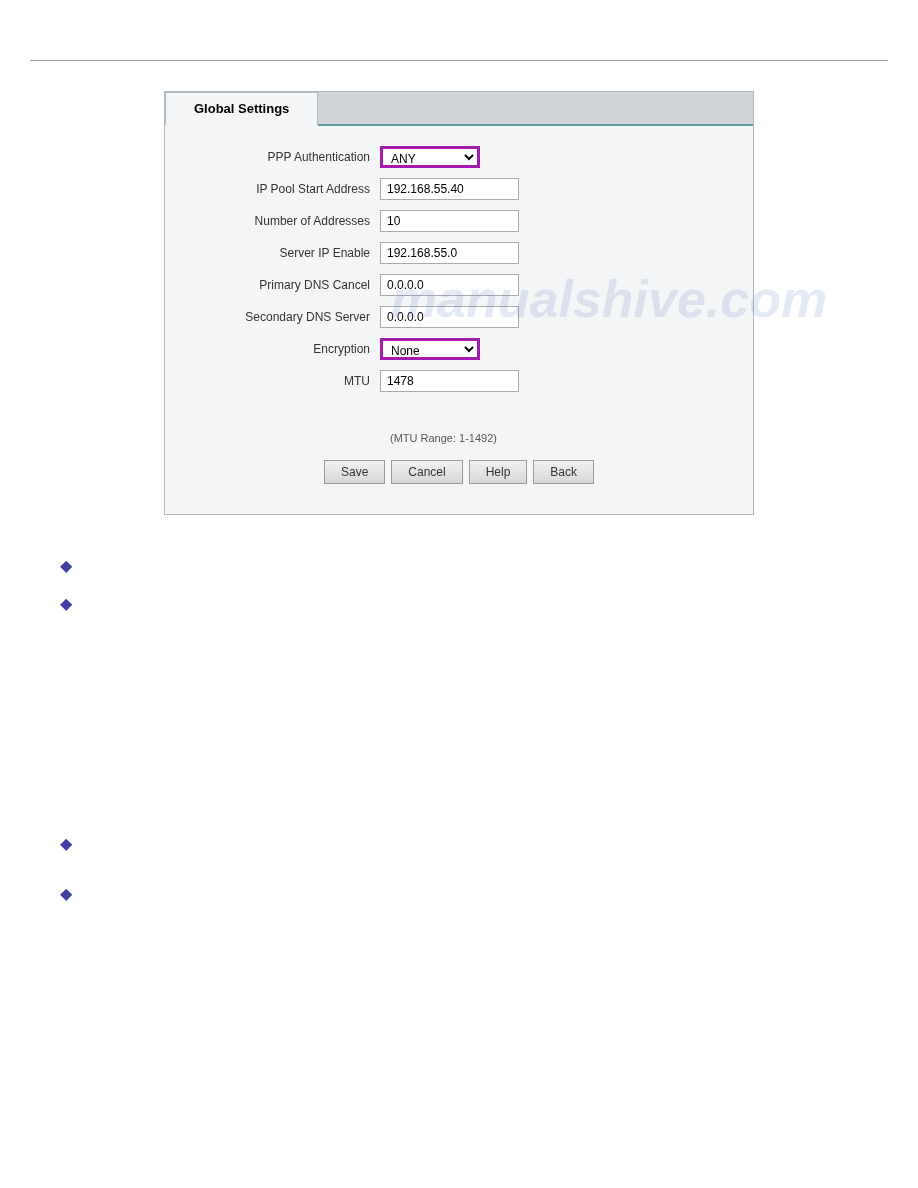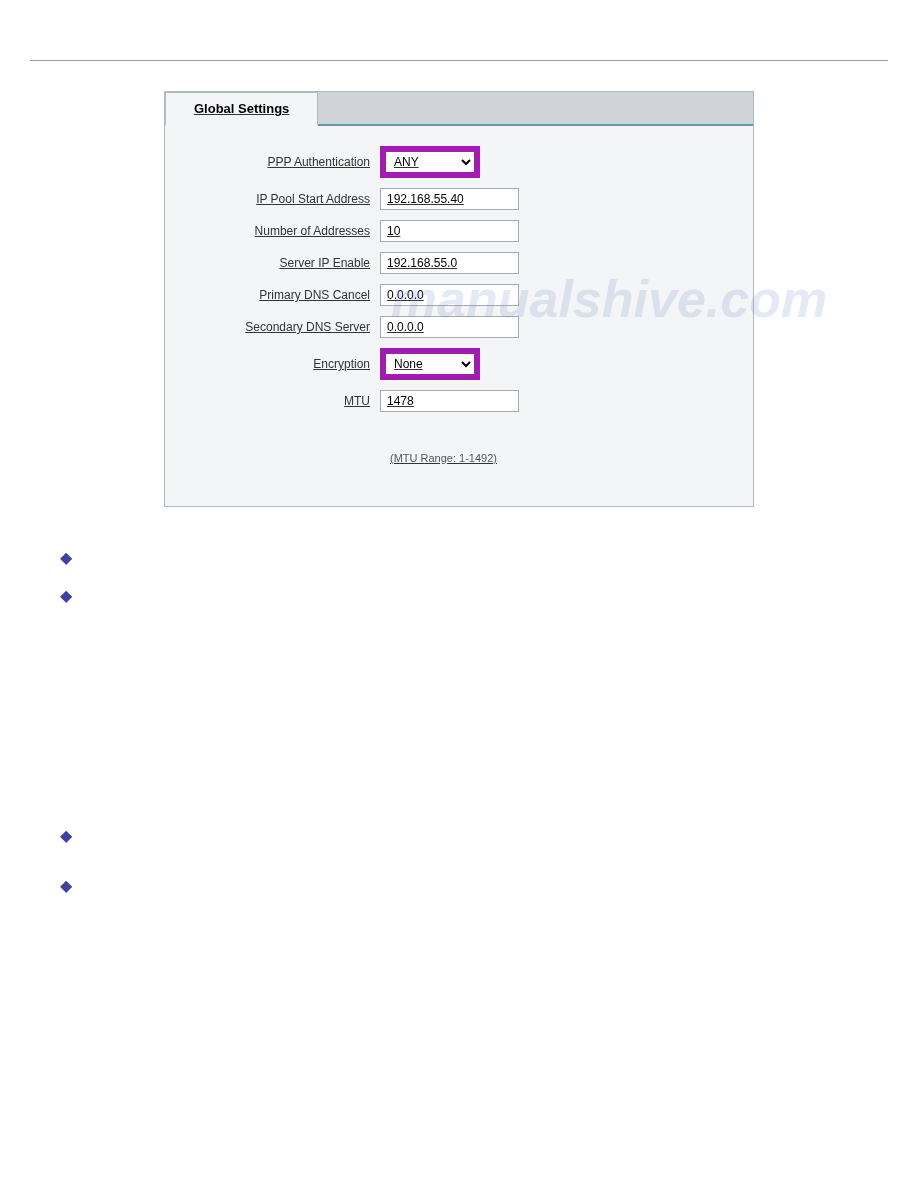--- a/index.html
+++ b/index.html
@@ -14,21 +14,20 @@
     }
 
     .top-divider {
       border: none;
       border-top: 1px solid #999;
       margin: 60px 30px 0 30px;
     }
 
     .main-content {
       padding: 20px 30px;
-      text-decoration: underline;
     }
 
     
     .panel {
       border: 1px solid #b0b8c0;
       background: #f4f5f6;
       margin: 10px auto;
       width: 590px;
     }
 
@@ -86,25 +85,25 @@
     .form-input {
       border: 1px solid #aaa;
       background: #fff;
       padding: 3px 6px;
       font-size: 12px;
       width: 139px;
       height: 22px;
     }
 
     .form-select {
-      border: 6px solid #a21caf;
+      border: 3px solid #a21caf;
       background: #fff;
       padding: 2px 4px;
       font-size: 12px;
-      height: 32px;
+      height: 22px;
       width: 100px;
     }
 
     .form-checkbox {
       width: 14px;
       height: 14px;
     }
 
     .mtu-hint {
       font-size: 11px;
@@ -236,20 +235,26 @@
         </select>
       </div>
 
       <div class="form-row">
         <span class="form-label">MTU</span>
         <input type="text" class="form-input" value="1478" style="">
       </div>
 
       <div class="mtu-hint">(MTU Range: 1-1492)</div>
 
+      <div class="button-row">
+        <button class="btn">Save</button>
+        <button class="btn">Cancel</button>
+        <button class="btn">Help</button>
+        <button class="btn">Back</button>
+      </div>
 
     </div>
   </div>
 
 </div>
 
 <div class="watermark">manualshive.com</div>
 
 <div class="bullet-section">
 

